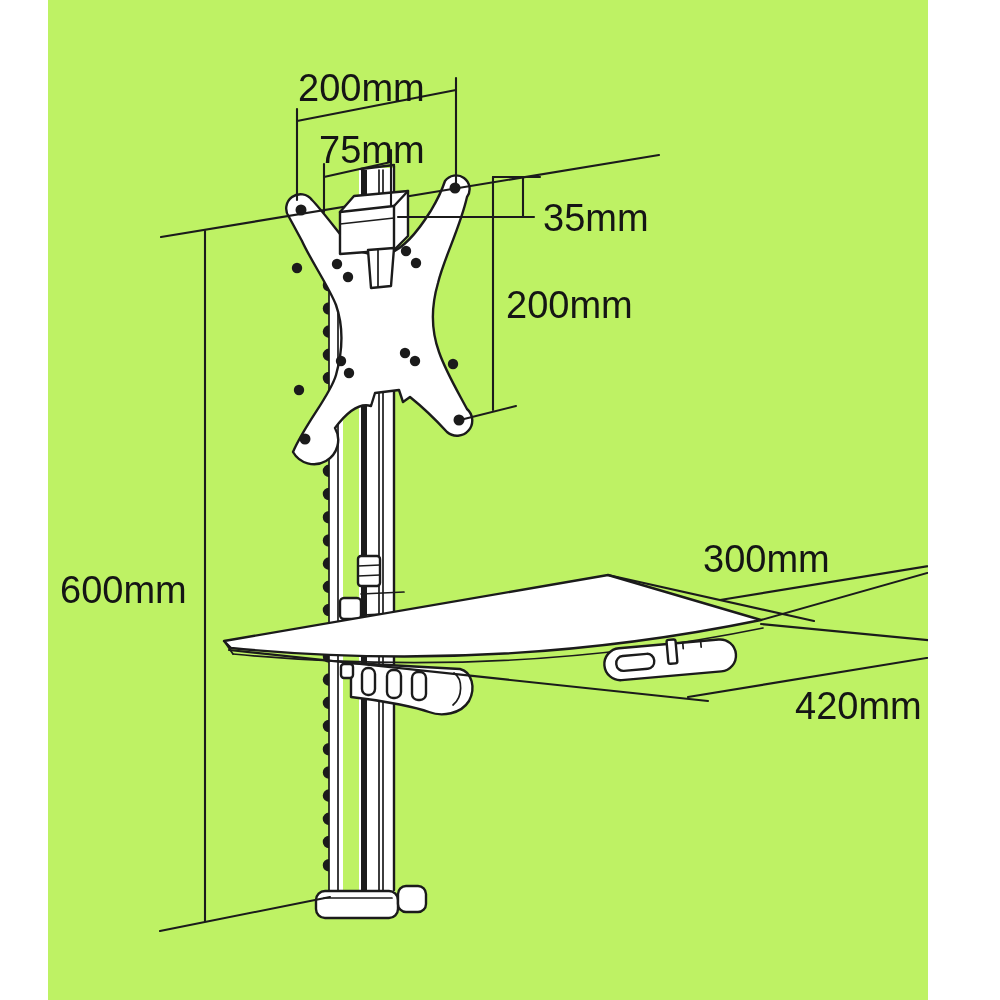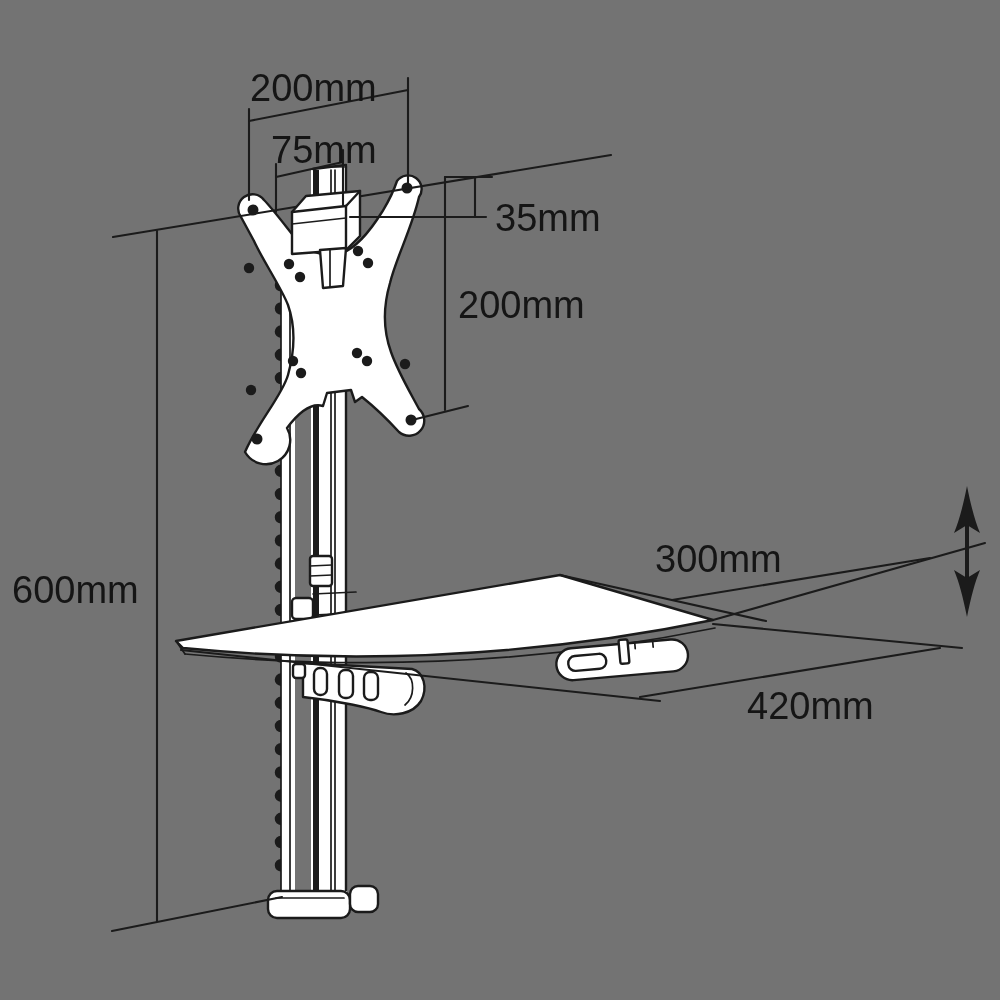--- a/index.html
+++ b/index.html
@@ -1,17 +1,17 @@
 <!DOCTYPE html>
 <html><head>
 <meta charset="utf-8">
 <style>
   html,body{margin:0;padding:0;background:#ffffff;}
-  .page{width:1000px;height:1000px;background:#737373;position:relative;overflow:hidden;
-        font-family:"Liberation Sans", sans-serif;}
+  .page{width:880px;height:1000px;background:#bef264;position:relative;overflow:hidden;
+        font-family:"Liberation Sans", sans-serif;margin-left:48px;}
   svg{display:block;}
   .dim-label{font-family:"Liberation Sans","DejaVu Sans",sans-serif;
              font-size:38px;fill:#151515;letter-spacing:0px;}
   .ln{stroke:#1b1b1b;fill:none;stroke-width:2.4;stroke-linecap:round;stroke-linejoin:round;}
   .ln-thin{stroke:#1b1b1b;fill:none;stroke-width:1.7;stroke-linecap:round;stroke-linejoin:round;}
   .ln-dim{stroke:#1b1b1b;fill:none;stroke-width:2.1;stroke-linecap:round;}
   .fill-white{fill:#ffffff;stroke:#1b1b1b;stroke-width:2.4;stroke-linejoin:round;}
   .fill-black{fill:#1b1b1b;stroke:none;}
 </style>
 </head>

